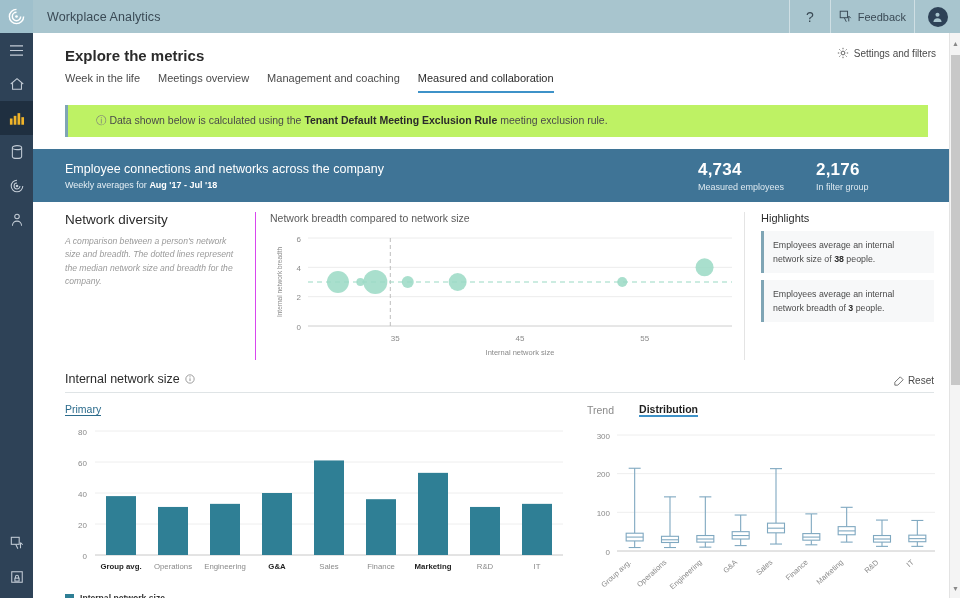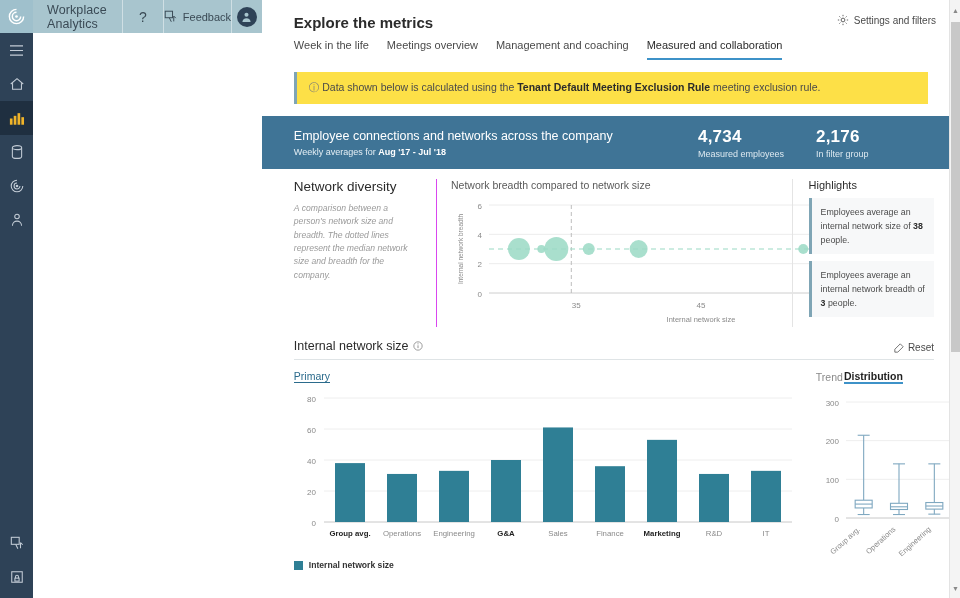--- a/index.html
+++ b/index.html
@@ -25,31 +25,31 @@
   }
   .rail-item {
     width: 33px; height: 34px; display:flex; align-items:center; justify-content:center;
     cursor: pointer;
   }
   .rail-item.active { background: #1f2f40; }
   .rail-bottom { position:absolute; bottom: 4px; left:0; width:33px; }
   .rail svg { display:block; }
 
   
-  .stage { flex: 1 1 auto; display: flex; flex-direction: row; min-width:0; }
+  .stage { flex: 1 1 auto; display: flex; flex-direction: column; min-width:0; }
   .topbar {
     height: 33px; background: #a8c5ce; display: flex; align-items: center;
     flex: 0 0 33px;
   }
   .topbar-title {
     font-size: 12.5px; color: #3a4a55; padding-left: 14px; flex: 1 1 auto;
     letter-spacing: .1px;
   }
   .topbar-btn {
-    height: 33px; display:flex; align-items:center; gap:6px; padding: 0 0;
+    height: 33px; display:flex; align-items:center; gap:6px; padding: 0 8px;
     color:#3a4a55; font-size:11px; cursor:pointer;
     border-left: 1px solid rgba(255,255,255,.45);
   }
   .topbar-avatarwrap {
     height:33px; width:46px; display:flex; align-items:center; justify-content:center;
     border-left: 1px solid rgba(255,255,255,.45);
   }
   .avatar {
     width:20px; height:20px; border-radius:50%; background:#2e4257;
     display:flex;align-items:center;justify-content:center;
@@ -71,22 +71,22 @@
   .settings-link {
     position:absolute; right: 24px; top: 14px; display:flex; align-items:center; gap:5px;
     color:#4a4a4a; font-size:10px; cursor:pointer;
   }
 
   .tabs { display:flex; gap: 18px; padding: 8px 0 0 32px; }
   .tab { font-size: 11px; color:#4a4a4a; padding-bottom: 7px; cursor:pointer; white-space:nowrap; }
   .tab.active { color:#2b2b2b; border-bottom: 2px solid #3e92c8; }
 
   .notice {
-    margin: 12px 32px 0 32px; background:#fde047; border-left: 3px solid #7fa5b5;
-    padding: 9px 12px; font-size: 10.5px; color:#4a4a4a;
+    margin: 12px 32px 0 32px; background:#bef264; border-left: 3px solid #7fa5b5;
+    padding: 9px 28px; font-size: 10.5px; color:#4a4a4a;
   }
   .notice b { color:#2b2b2b; }
 
   
   .band {
     margin-top: 12px; background:#3f7496; color:#fff; height: 53px;
     display:flex; align-items:center; padding: 0 26px 0 32px;
   }
   .band-left { flex:1 1 auto; }
   .band-title { font-size: 12.5px; font-weight: 400; }
@@ -116,21 +116,21 @@
     margin: 12px 26px 0 32px; border-bottom: 1px solid #dfe4e6;
     display:flex; align-items:flex-end; padding-bottom: 6px;
   }
   .sec-h { font-size: 12.5px; color:#2b2b2b; flex:1 1 auto; display:flex; align-items:center; gap:5px;}
   .reset { display:flex; align-items:center; gap:4px; font-size:10px; color:#4a4a4a; cursor:pointer;}
 
   .charts { display:flex; padding: 10px 26px 0 32px; }
   .chart-left { width: 505px; }
   .chart-right { flex:1 1 auto; padding-left: 22px; min-width:0;}
   .link-u { color:#2b6b8c; border-bottom:1px solid #2b6b8c; font-size:10.5px; cursor:pointer; }
-  .toggle { display:flex; gap:1px; align-items:center; }
+  .toggle { display:flex; gap:25px; align-items:center; }
   .toggle .off { color:#8a8a8a; font-size:10.5px; cursor:pointer; }
   .toggle .on { color:#1f1f1f; font-weight:bold; border-bottom:2px solid #3e92c8; font-size:10.5px; cursor:pointer;}
 
   .legend { display:flex; align-items:center; gap:6px; margin-top: 6px; font-size: 8.6px; color:#333; font-weight:bold;}
   .legend-swatch { width: 9px; height: 9px; background:#2f7f95; }
 
   text { font-family: "Liberation Sans", sans-serif; }
 </style>
 </head>
 <body>

